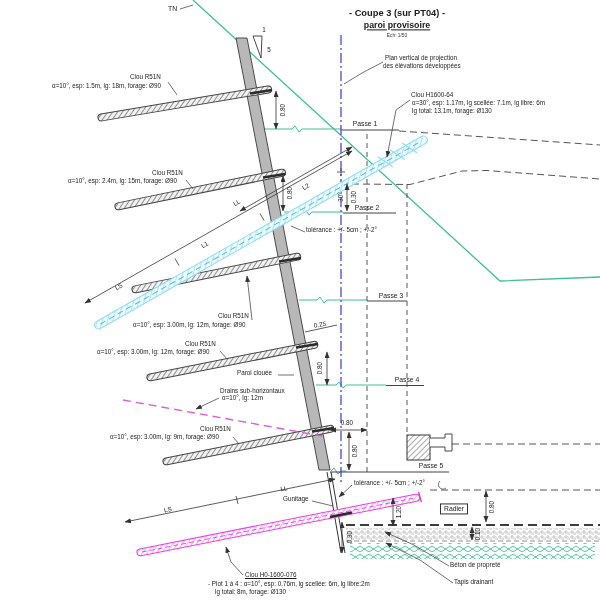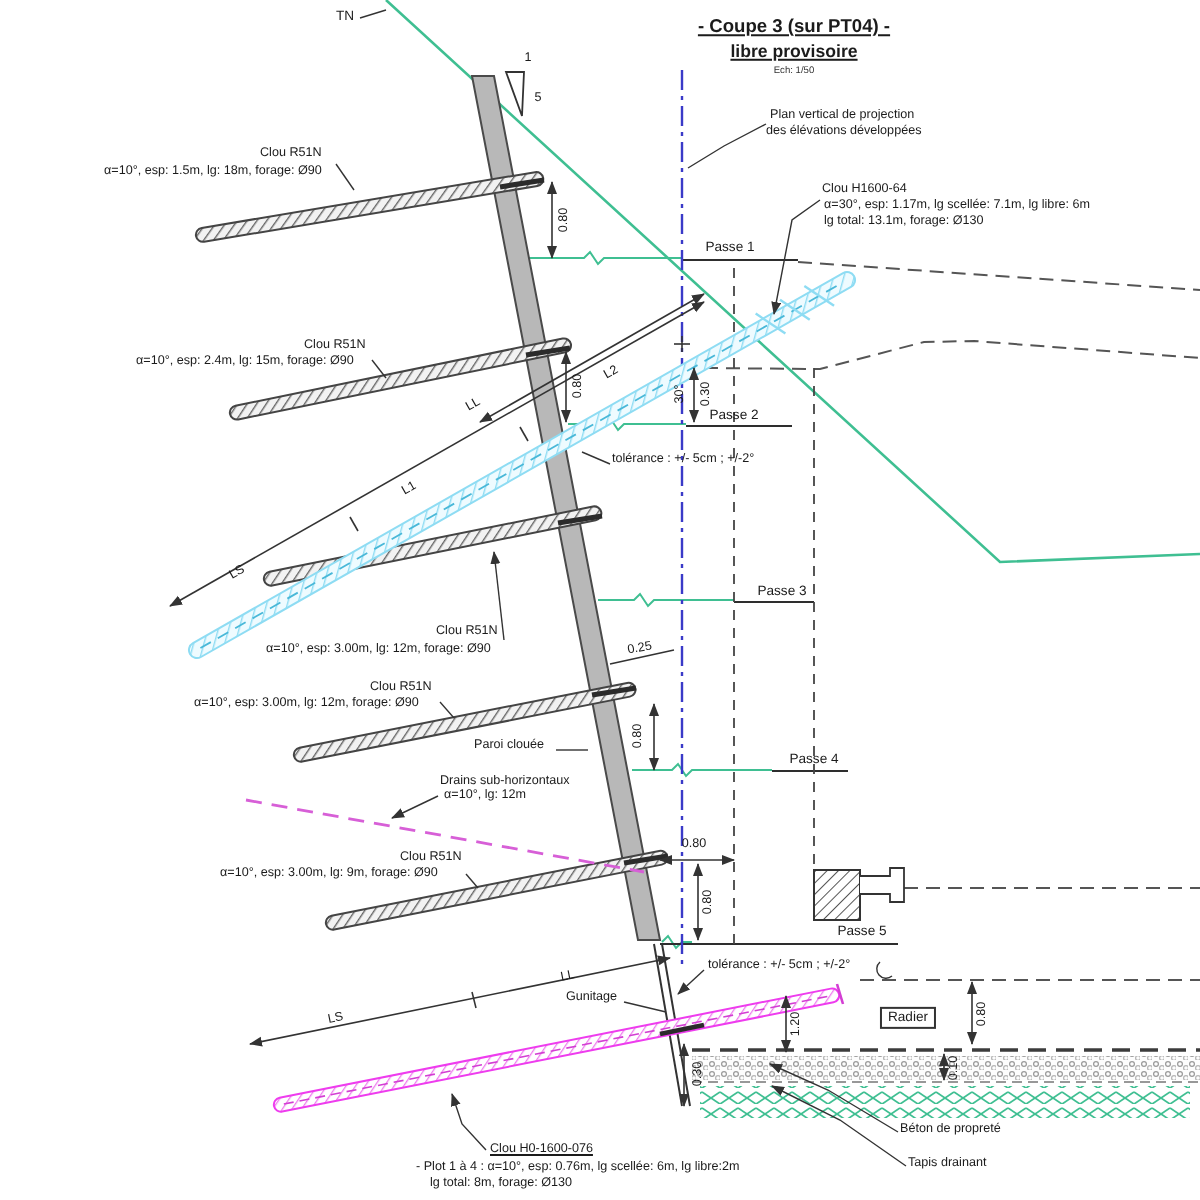--- a/index.html
+++ b/index.html
@@ -5,21 +5,21 @@
   html,body{margin:0;padding:0;background:#fff;}
   .canvas{position:relative;width:600px;height:600px;background:#fff;
           font-family:"Liberation Sans",sans-serif;overflow:hidden;}
   .canvas svg{position:absolute;left:0;top:0;}
   .lbl{position:absolute;font-size:6.3px;color:#1b1b1b;white-space:nowrap;line-height:1.05;}
   .ctr{transform:translate(-50%,-50%);}
   .r90{transform:translate(-50%,-50%) rotate(-90deg);}
   .r30{transform:translate(-50%,-50%) rotate(-29.5deg);}
   .r11{transform:translate(-50%,-50%) rotate(-11.5deg);}
   .r10{transform:translate(-50%,-50%) rotate(-10deg);}
-  .t1{font-size:9.3px;font-weight:bold;text-decoration:underline;}
+  .t1{font-size:9.3px;font-weight:bold;}
   .t2{font-size:8.8px;font-weight:bold;text-decoration:underline;}
   .ts{font-size:4.8px;color:#333;}
   .u{text-decoration:underline;}
   .p{font-size:6.8px;}
   .box{border:0.8px solid #333;padding:1px 3px;background:#fff;font-size:6.8px;}
 </style>
 </head>
 <body>
 
 <div class="canvas">
@@ -198,21 +198,21 @@
     <path d="M243,575 L231,562 L226,547" marker-end="url(#arE)"></path>
     <path d="M449,566 L414,545 L385,532" marker-end="url(#arE)"></path>
     <path d="M453,583 L420,560 L386,543" marker-end="url(#arE)"></path>
     <path d="M305,232 L291,226"></path>
     <path d="M352,485 L339,497" marker-end="url(#arE)"></path>
     <path d="M440,481 a4.5,4.5 0 1 0 6,7"></path>
   </g>
 </svg>
 
 <div class="lbl t1 ctr" style="left:397px;top:14px;">- Coupe 3 (sur PT04) -</div>
-<div class="lbl t2 ctr" style="left:397px;top:26px;">libre provisoire</div>
+<div class="lbl t2 ctr" style="left:397px;top:26px;">paroi provisoire</div>
 <div class="lbl ts ctr" style="left:397px;top:36px;">Ech: 1/50</div>
 
 <div class="lbl" style="left:168px;top:5px;font-size:6.8px;">TN</div>
 <div class="lbl ctr" style="left:264px;top:30px;">1</div>
 <div class="lbl ctr" style="left:269px;top:50px;">5</div>
 
 <div class="lbl" style="left:385px;top:55px;">Plan vertical de projection</div>
 <div class="lbl" style="left:383px;top:63px;">des élévations développées</div>
 
 <div class="lbl" style="left:411px;top:92px;">Clou H1600-64</div>

